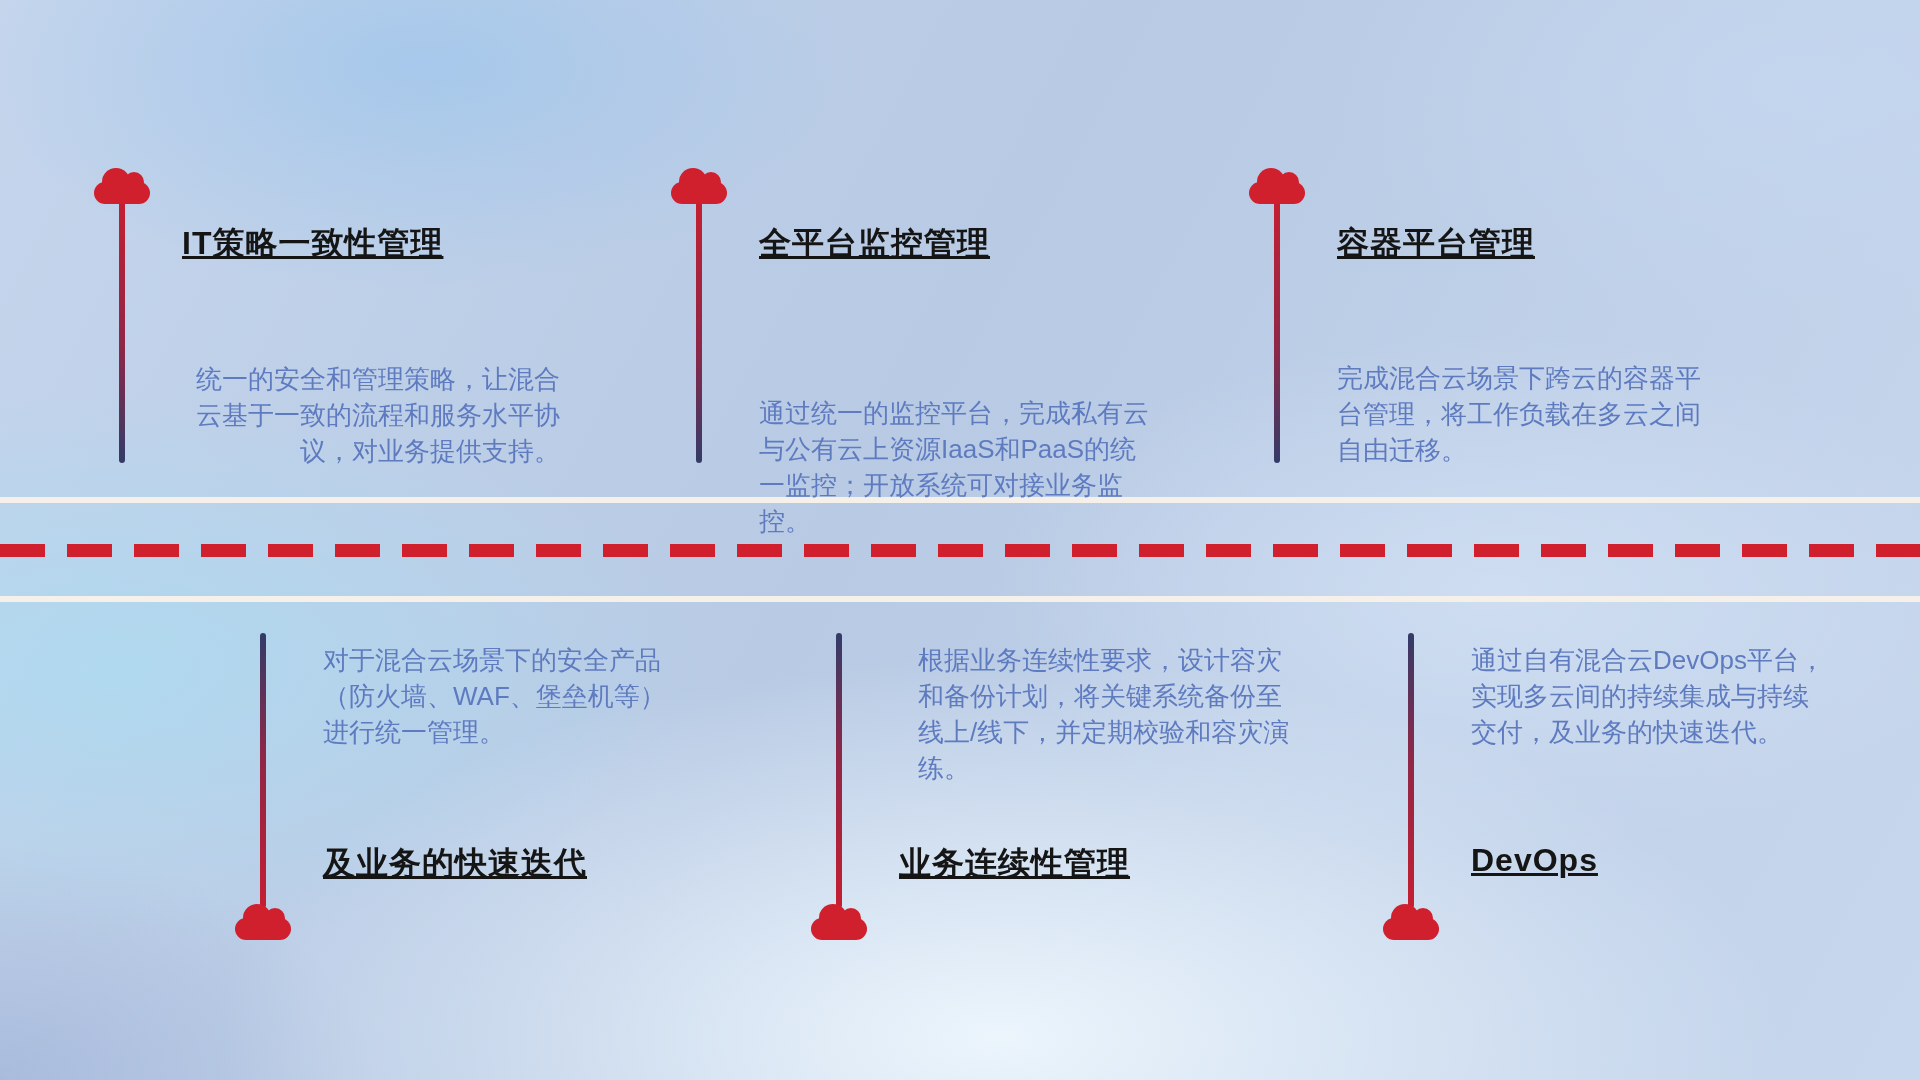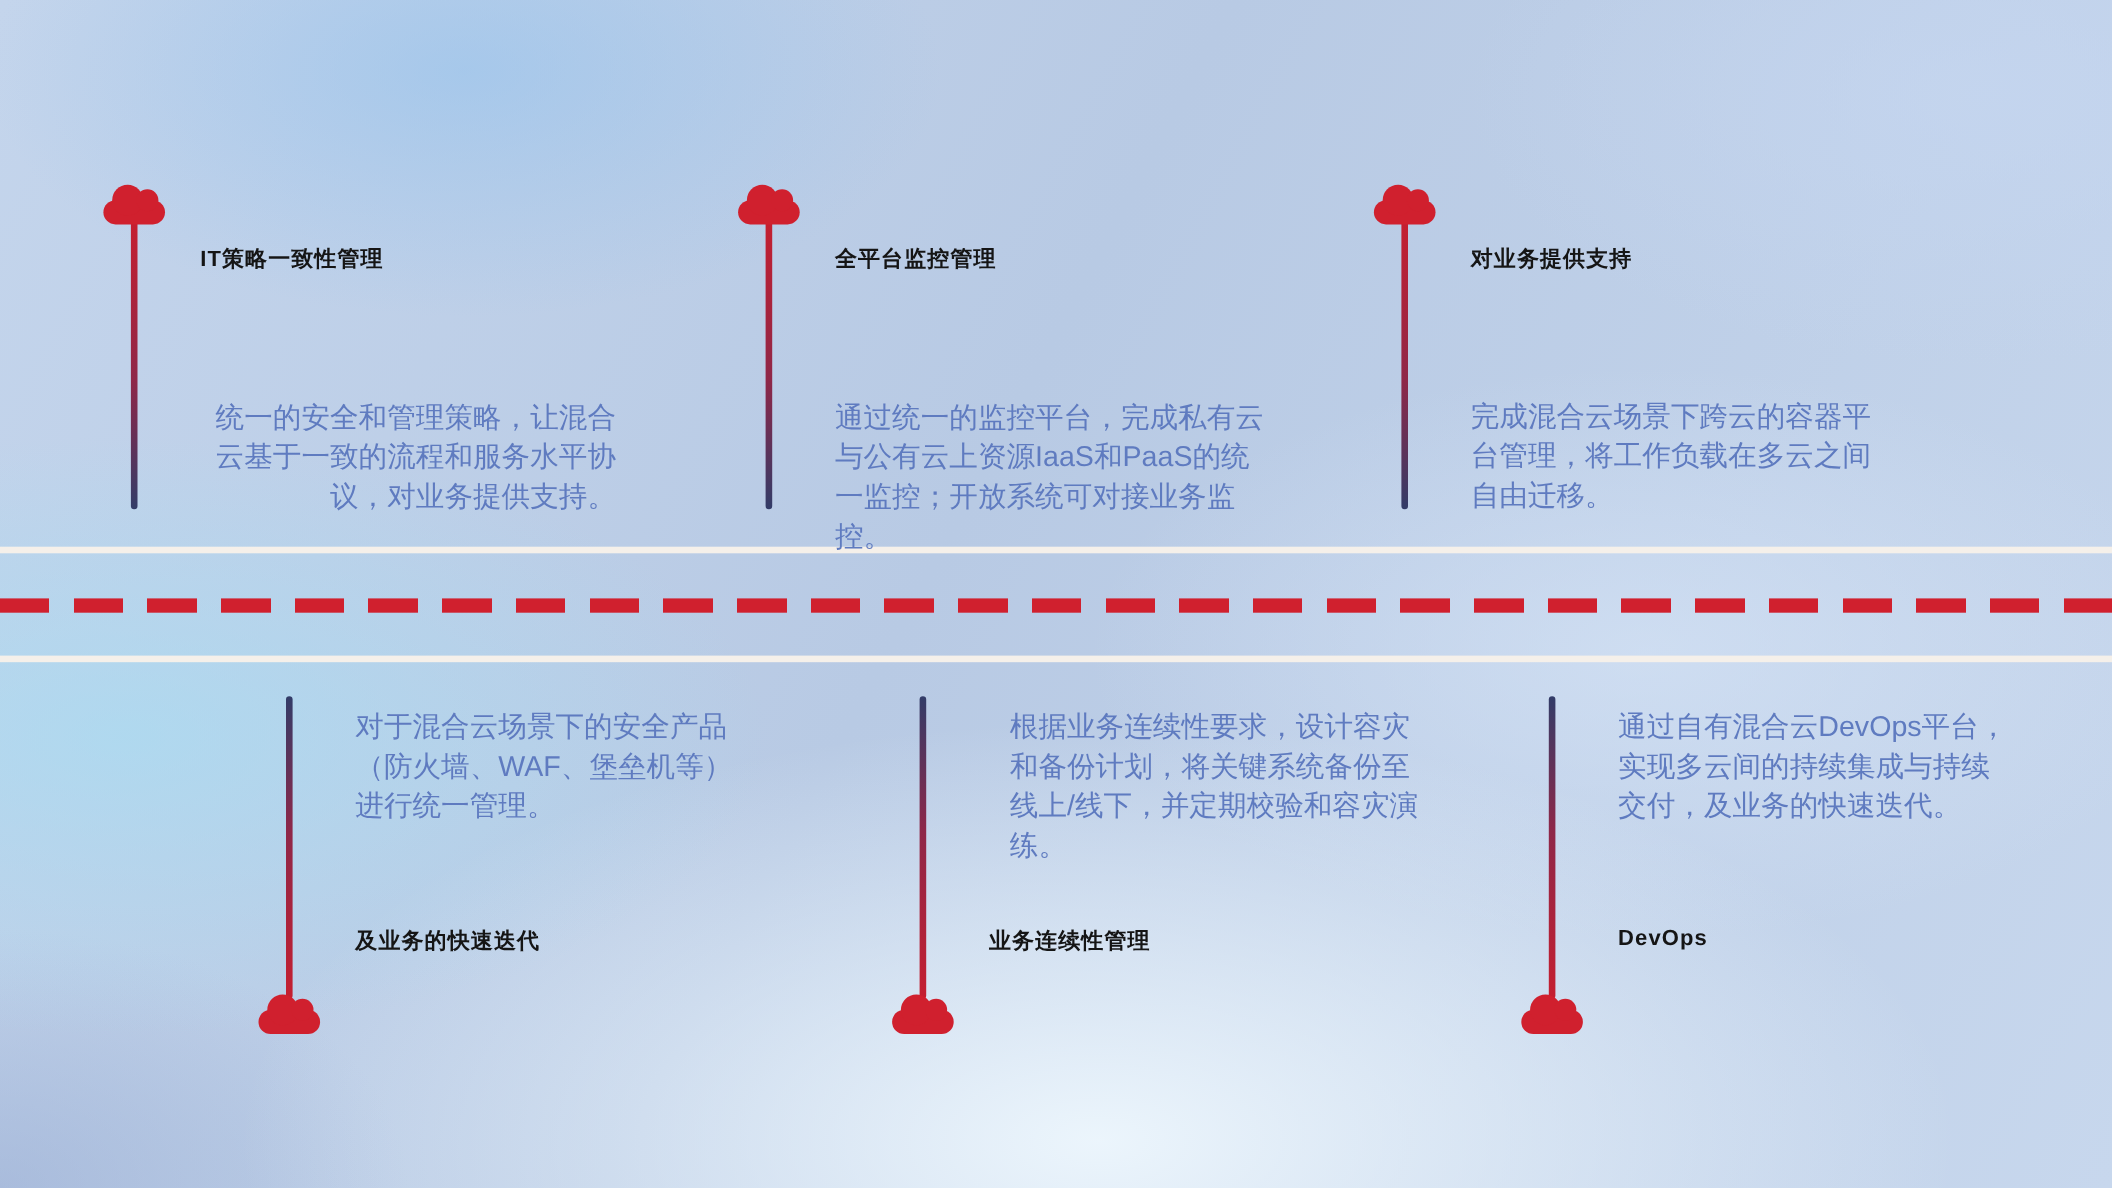--- a/index.html
+++ b/index.html
@@ -111,41 +111,42 @@
   }
   .item.bottom .stem {
     top: 3px;
     height: 275px;
     background: linear-gradient(0deg, #c51f30 0%, #8f2748 55%, #323c68 100%);
   }
 
   .title {
     position: absolute;
     left: 88px;
-    font-size: 20px;
+    font-size: 32px;
     font-weight: 700;
     color: var(--title-dark);
     letter-spacing: 1px;
     white-space: nowrap;
+    text-decoration: underline;
   }
   .item.top .title    { top: 57px; }
   .item.bottom .title { top: 212px; }
 
   .desc {
     position: absolute;
     left: 88px;
     font-size: 26px;
     line-height: 36px;
     color: var(--desc-blue);
   }
   .item.top .desc    { top: 196px; }
   .item.bottom .desc { top: 12px; }
 
   .item-1 .desc { width: 378px; text-align: right; }
-  .item-2 .desc { width: 400px; }
+  .item-2 .desc { width: 400px; margin-top: 34px; }
   .item-3 .desc { width: 372px; font-family: Liberation Serif, serif; }
   .item-4 .desc { width: 352px; }
   .item-5 .desc { width: 374px; margin-left: 19px; }
   .item-6 .desc { width: 360px; }
 </style>
 </head>
 <body>
 
 <div class="canvas">
 
@@ -163,21 +164,21 @@
   <div class="item top item-2">
     <div class="stem"></div>
     <div class="cloud"></div>
     <h2 class="title">全平台监控管理</h2>
     <p class="desc">通过统一的监控平台，完成私有云与公有云上资源IaaS和PaaS的统一监控；开放系统可对接业务监控。</p>
   </div>
 
   <div class="item top item-3">
     <div class="stem"></div>
     <div class="cloud"></div>
-    <h2 class="title">对业务提供支持</h2>
+    <h2 class="title">容器平台管理</h2>
     <p class="desc">完成混合云场景下跨云的容器平台管理，将工作负载在多云之间自由迁移。</p>
   </div>
 
   <div class="item bottom item-4">
     <div class="stem"></div>
     <div class="cloud"></div>
     <h2 class="title">及业务的快速迭代</h2>
     <p class="desc">对于混合云场景下的安全产品（防火墙、WAF、堡垒机等）进行统一管理。</p>
   </div>
 

